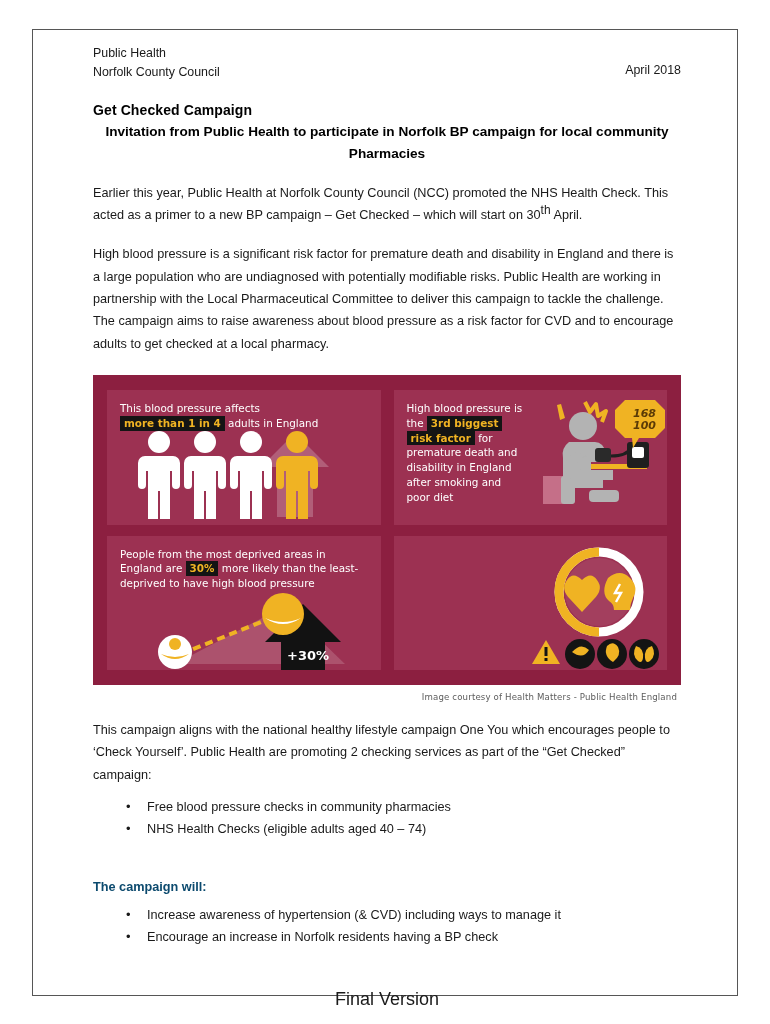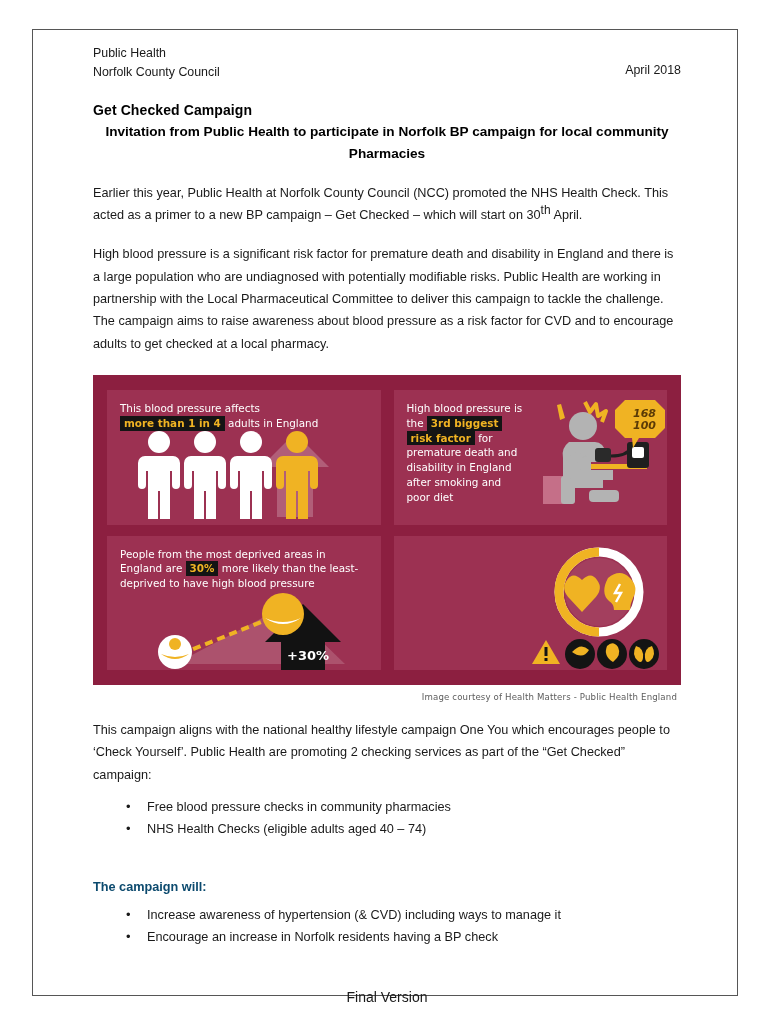--- a/index.html
+++ b/index.html
@@ -97,21 +97,21 @@
 
   p.strong-lead {
     font-size: 12.7px;
     font-weight: bold;
     color: #0c4a6e;
     margin: 40px 0 0 0;
   }
 
   .footer {
     text-align: center;
-    font-size: 14px;
+    font-size: 18px;
     color: #1a1a1a;
     margin-top: 42px;
   }
 
   
   .info-wrap { margin-top: 20px; }
   .infographic {
     width: 588px;
     height: 310px;
     background: #8c1f40;

